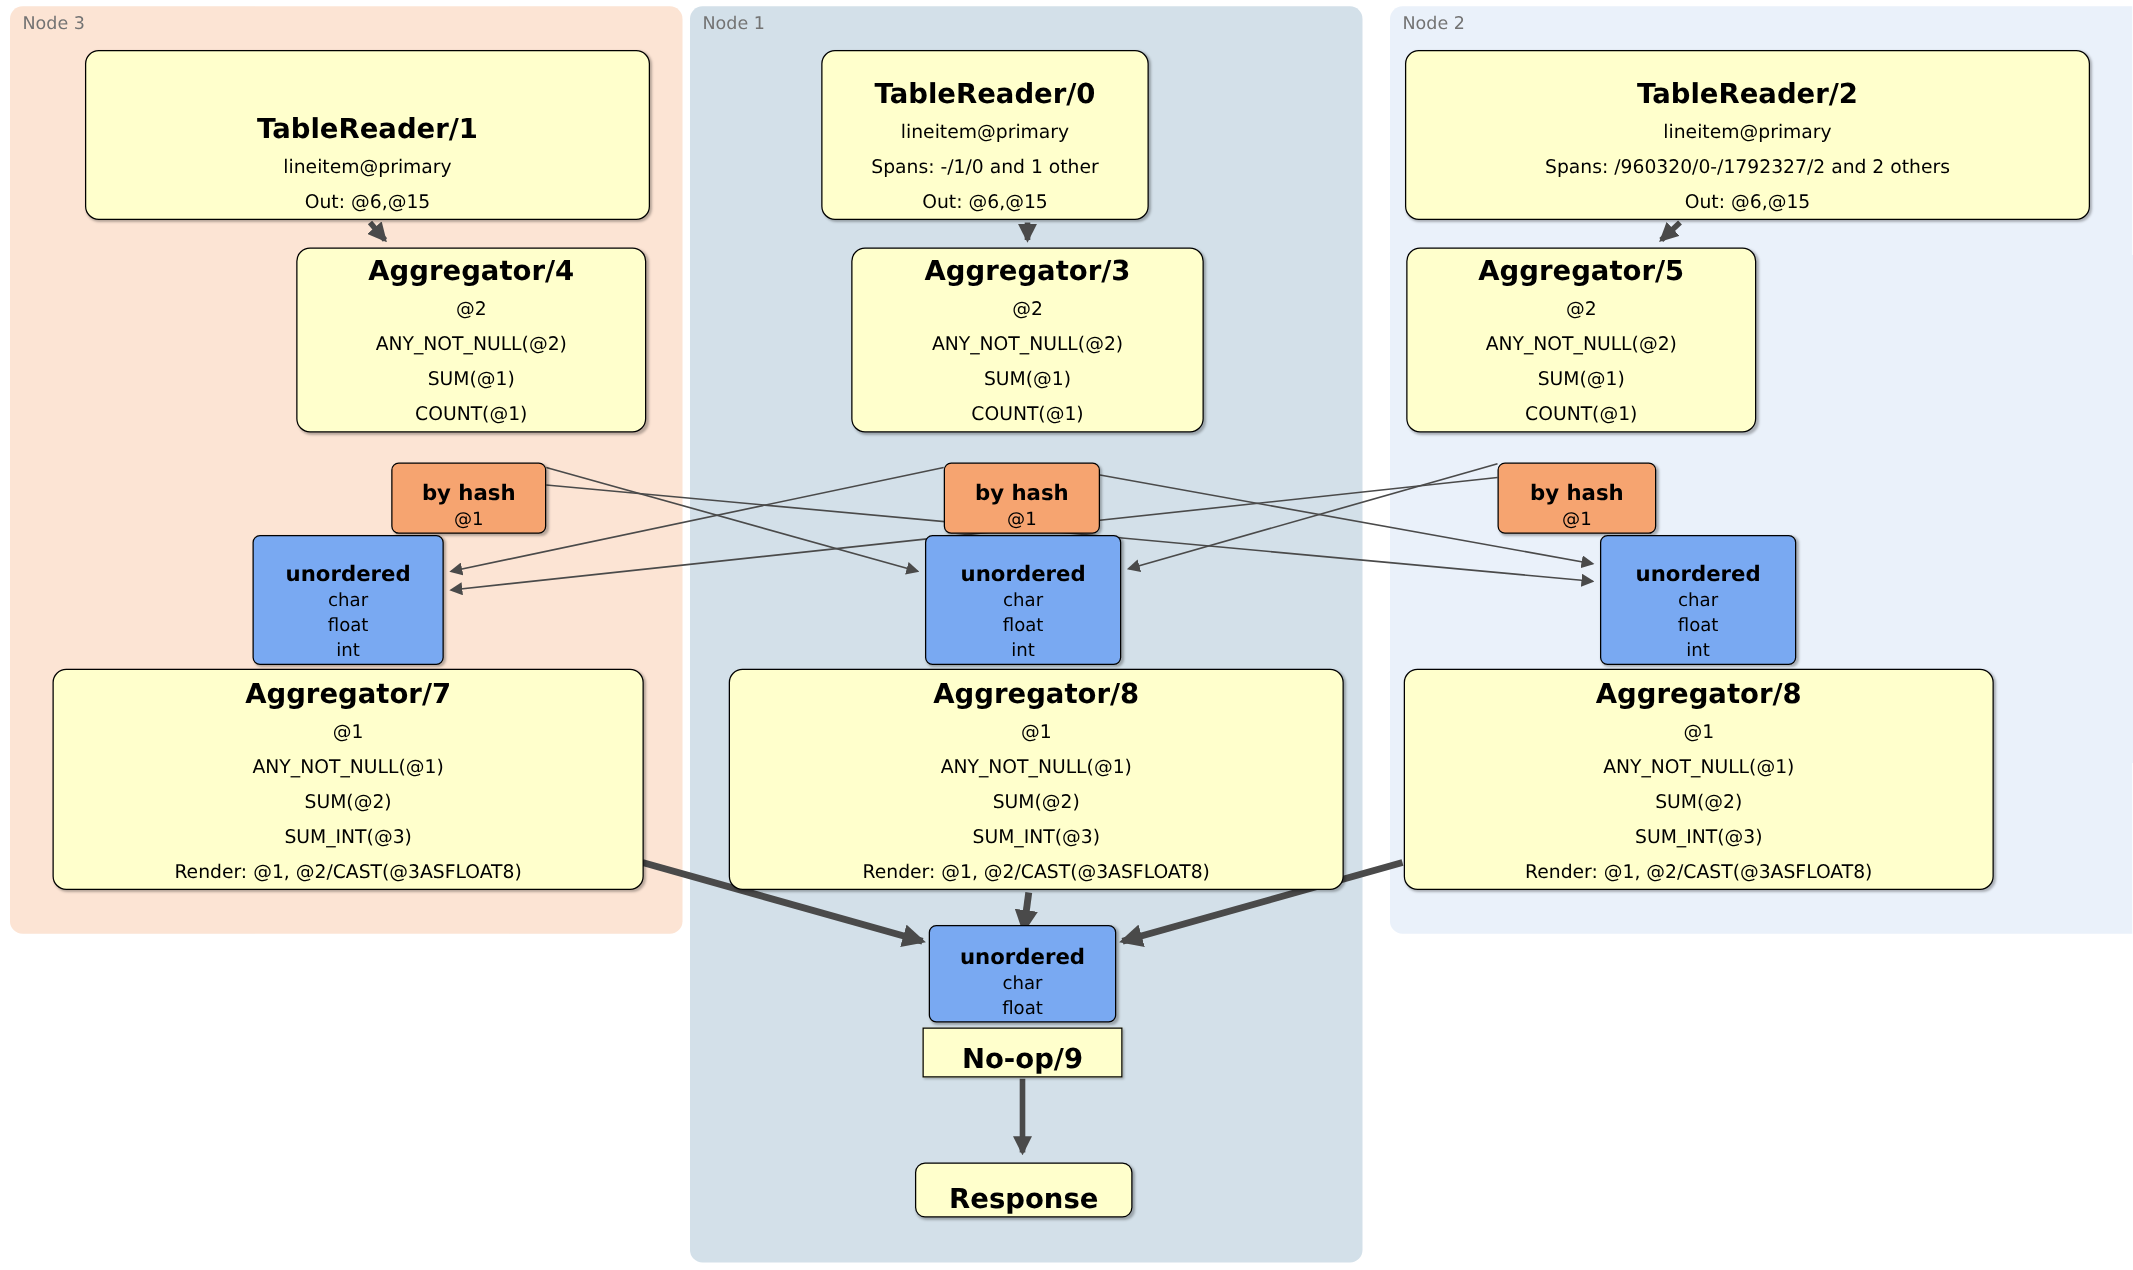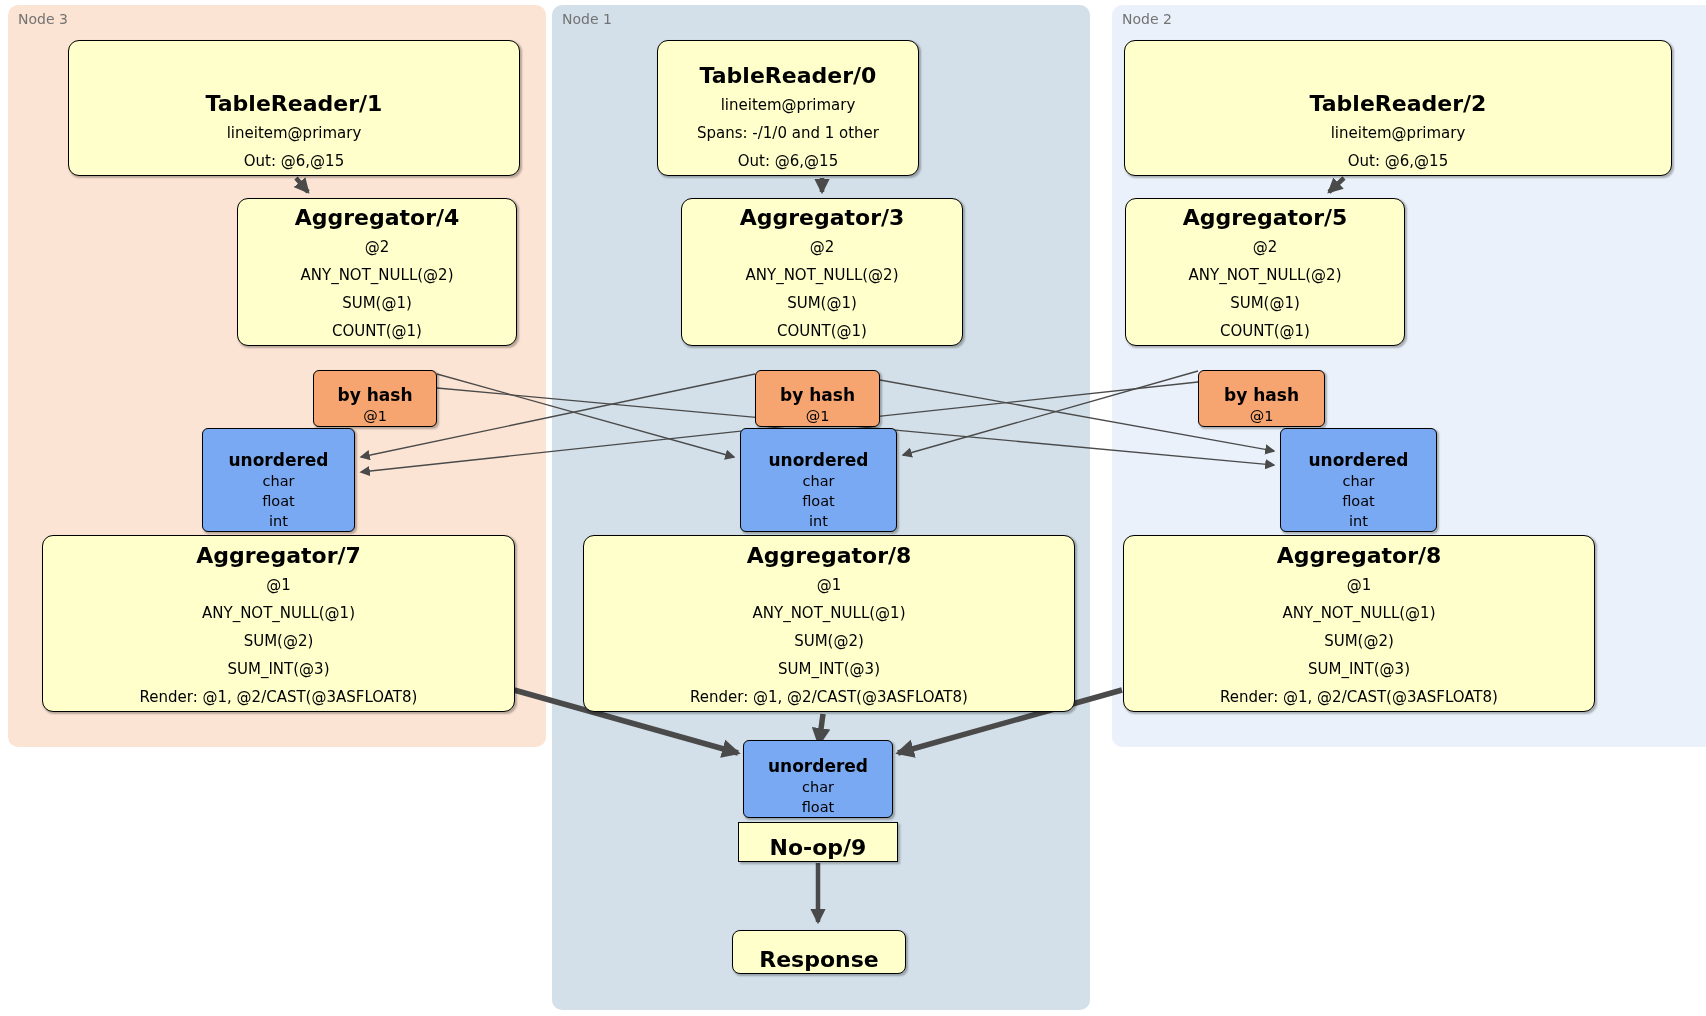--- a/index.html
+++ b/index.html
@@ -134,20 +134,21 @@
     <div class="proc-line">@1</div>
     <div class="proc-line">ANY_NOT_NULL(@1)</div>
     <div class="proc-line">SUM(@2)</div>
     <div class="proc-line">SUM_INT(@3)</div>
     <div class="proc-line">Render: @1, @2/CAST(@3ASFLOAT8)</div>
   </div>
 
   <div class="box" style="left:1124px;top:40px;width:548px;height:136px">
     <div class="proc-title">TableReader/2</div>
     <div class="proc-line">lineitem@primary</div>
+    <div class="proc-line">Spans: /960320/0-/1792327/2 and 2 others</div>
     <div class="proc-line">Out: @6,@15</div>
   </div>
   <div class="box" style="left:1125px;top:198px;width:280px;height:148px">
     <div class="proc-title">Aggregator/5</div>
     <div class="proc-line">@2</div>
     <div class="proc-line">ANY_NOT_NULL(@2)</div>
     <div class="proc-line">SUM(@1)</div>
     <div class="proc-line">COUNT(@1)</div>
   </div>
   <div class="box router" style="left:1198px;top:342px;width:127px;height:57px">

